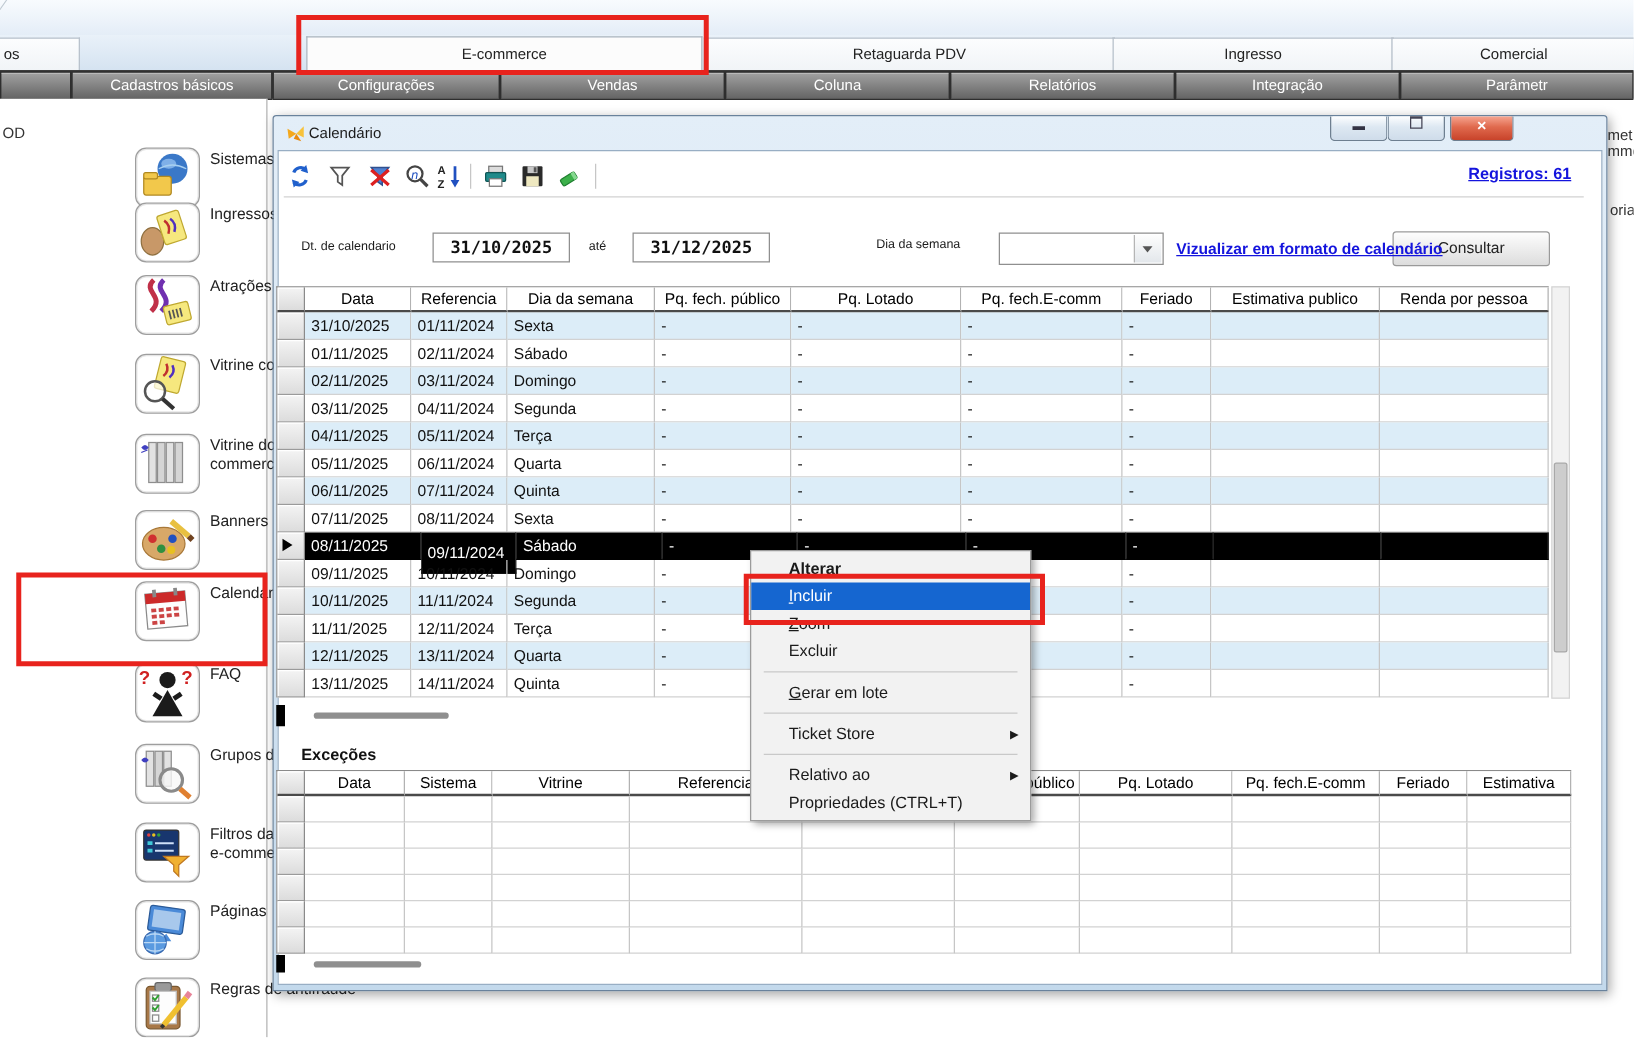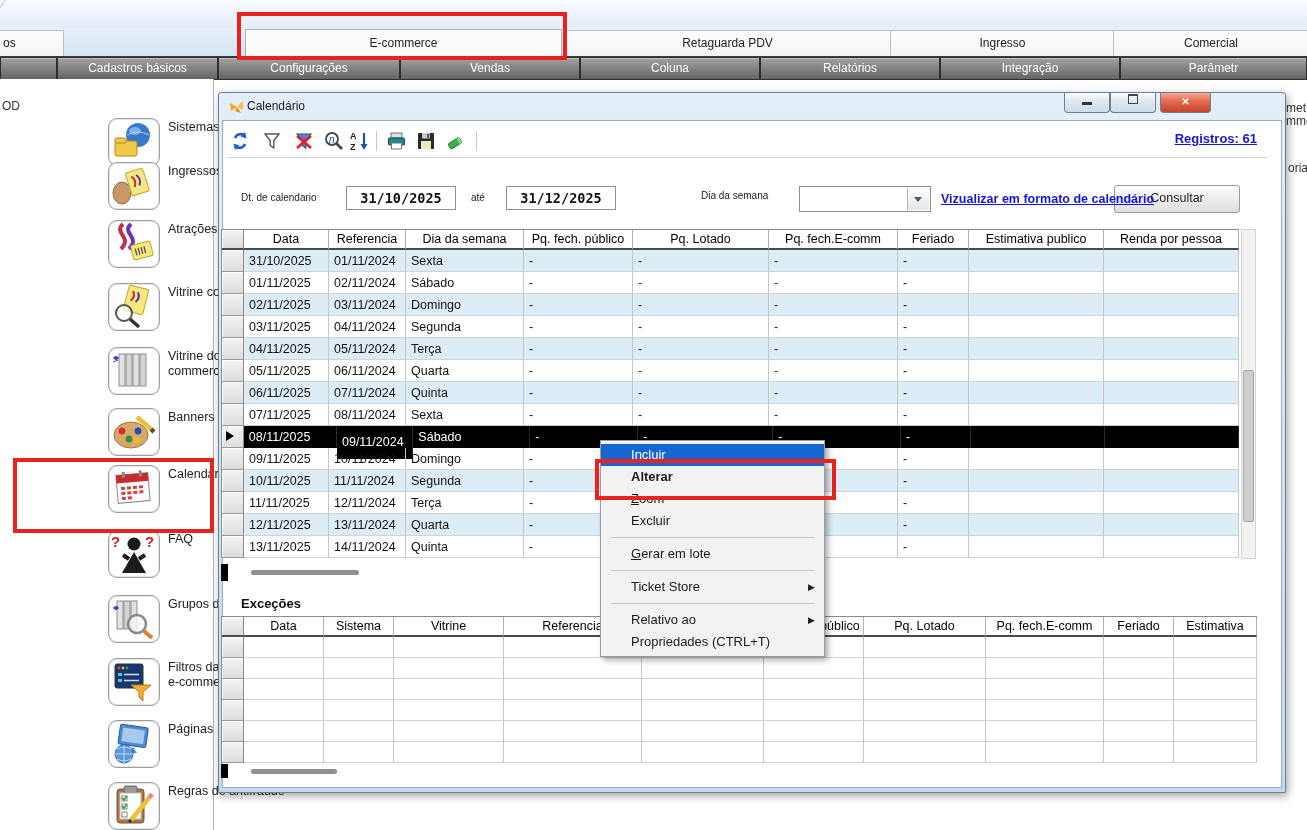--- a/index.html
+++ b/index.html
@@ -607,22 +607,22 @@
           <div class="cell" style="width: 118px; height: 21px;"></div>
           <div class="cell" style="width: 70px; height: 21px;"></div>
           <div class="cell" style="width: 83px; height: 21px;"></div>
         </div>
       </div>
     <div class="blackmark" style="left:2px;top:671px;width:7px;height:14px;"></div>
     <div class="hthumb" style="left:32px;top:676px;width:86px;"></div>
   </div>
 
   <div id="context-menu">
+      <div class="menu-item bold">Alterar</div>
       <div class="menu-item hl"><u>I</u>ncluir</div>
-      <div class="menu-item bold">Alterar</div>
       <div class="menu-item"><u>Z</u>oom</div>
       <div class="menu-item">Excluir</div>
       <div class="menu-sep"></div>
       <div class="menu-item"><u>G</u>erar em lote</div>
       <div class="menu-sep"></div>
       <div class="menu-item">Ticket Store<div class="submark">▶</div></div>
       <div class="menu-sep"></div>
       <div class="menu-item">Relativo ao<div class="submark">▶</div></div>
       <div class="menu-item">Propriedades (CTRL+T)</div>
     </div>

